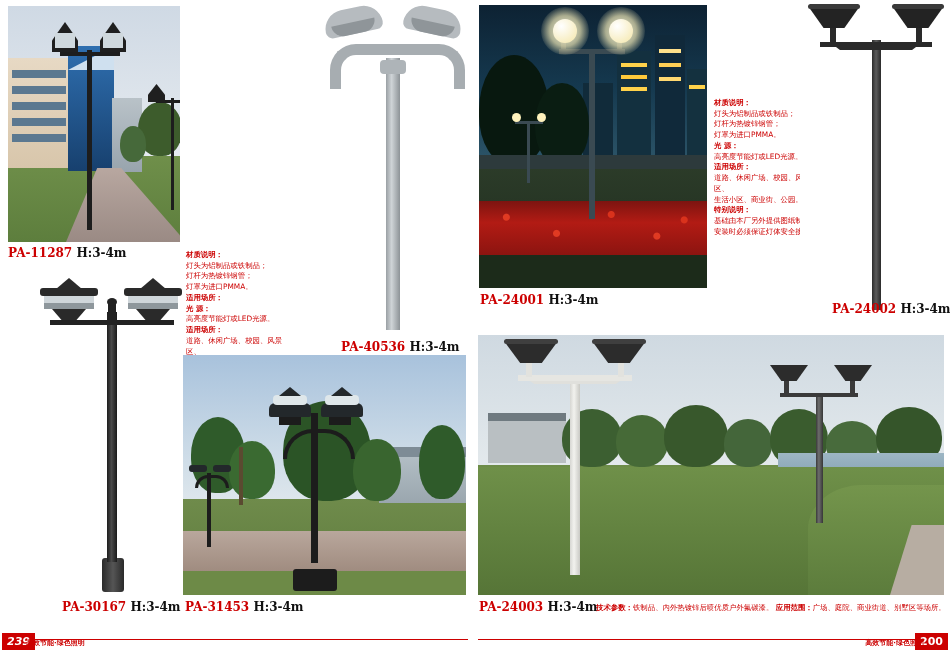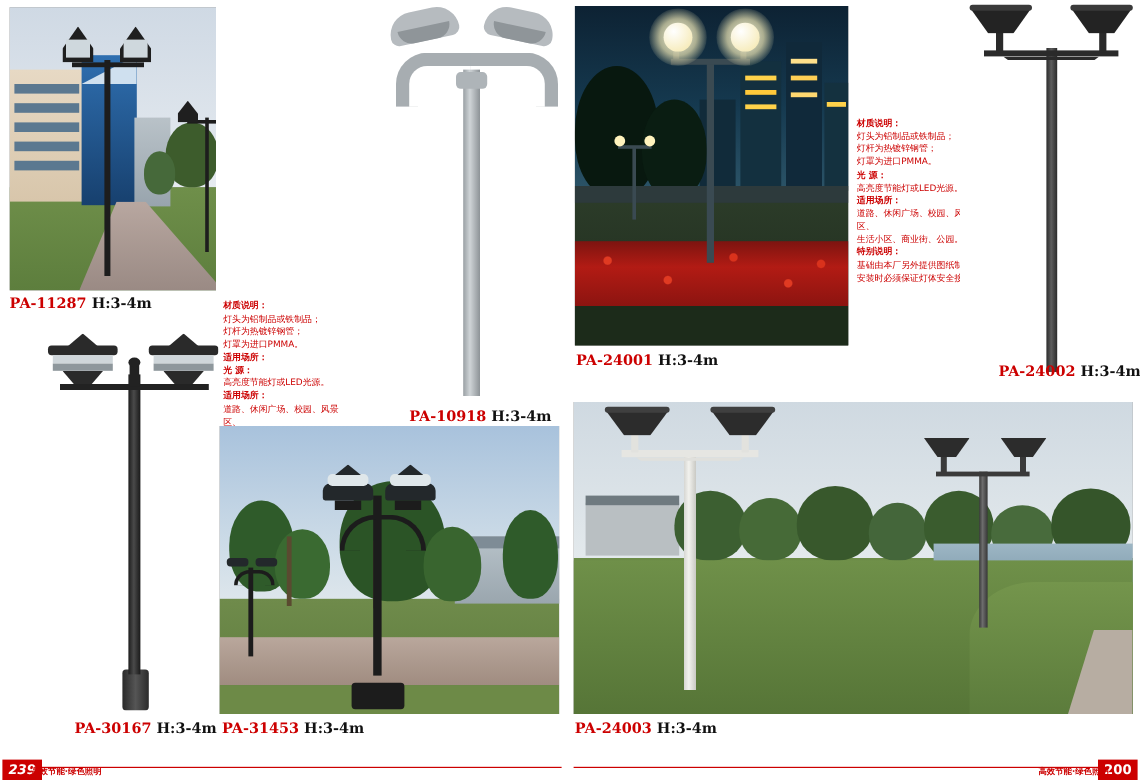--- a/index.html
+++ b/index.html
@@ -139,21 +139,21 @@
     <div style="position:absolute;left:14px;top:8px;width:58px;height:26px;background:#b6bbbf;border-radius:28px 28px 10px 10px;transform:rotate(-12deg);"></div>
     <div style="position:absolute;left:22px;top:22px;width:44px;height:12px;background:#8f9599;border-radius:0 0 14px 14px;transform:rotate(-12deg);"></div>
 
     <div style="position:absolute;left:82px;top:44px;width:62px;height:34px;border-right:11px solid #a7adb1;border-top:11px solid #a7adb1;border-radius:0 26px 0 0;"></div>
     <div style="position:absolute;left:94px;top:8px;width:58px;height:26px;background:#b6bbbf;border-radius:28px 28px 10px 10px;transform:rotate(12deg);"></div>
     <div style="position:absolute;left:100px;top:22px;width:44px;height:12px;background:#8f9599;border-radius:0 0 14px 14px;transform:rotate(12deg);"></div>
 
     <div style="position:absolute;left:70px;top:60px;width:26px;height:14px;background:#aeb4b8;border-radius:4px;"></div>
   </div>
   <div class="cap" style="left:341px;top:340px;">
-    <span>PA-10918</span>
+    <span>PA-40536</span>
     <span class="h">H:3-4m</span>
   </div>
 
   <div class="photo" style="left:12px;top:262px;width:170px;height:330px;background:#ffffff;">
     <div class="pole" style="left:90px;top:296px;width:22px;height:34px;background:linear-gradient(90deg,#2a2a2a,#555,#2a2a2a);border-radius:3px;"></div>
     <div class="pole" style="left:95px;top:50px;width:10px;height:250px;background:linear-gradient(90deg,#1d1d1d,#4a4a4a 45%,#1a1a1a);"></div>
 
     <div style="position:absolute;left:38px;top:58px;width:124px;height:5px;background:#222;"></div>
     <div style="position:absolute;left:96px;top:42px;width:8px;height:18px;background:#222;"></div>
     <div style="position:absolute;left:95px;top:36px;width:10px;height:8px;background:#222;border-radius:50%;"></div>
@@ -337,20 +337,24 @@
     <div style="position:absolute;left:306px;top:44px;width:5px;height:16px;background:#3a3a3a;"></div>
     <div style="position:absolute;left:372px;top:44px;width:5px;height:16px;background:#3a3a3a;"></div>
     <div style="position:absolute;left:292px;top:30px;width:38px;height:16px;background:#2c2c2c;clip-path:polygon(0 0,100% 0,70% 100%,30% 100%);"></div>
     <div style="position:absolute;left:356px;top:30px;width:38px;height:16px;background:#2c2c2c;clip-path:polygon(0 0,100% 0,70% 100%,30% 100%);"></div>
   </div>
   <div class="cap" style="left:479px;top:600px;text-align:right;">
     <span>PA-24003</span>
     <span class="h">H:3-4m</span>
   </div>
 
+  <div class="tech" style="left:596px;top:603px;">
+    <b>技术参数：</b><span>铁制品、内外热镀锌后喷优质户外氟碳漆。</span>
+    <b>应用范围：</b><span>广场、庭院、商业街道、别墅区等场所。</span>
+  </div>
 
   <div class="footer">
     <div class="rule" style="left:30px;width:438px;"></div>
     <div class="rule" style="left:478px;width:438px;"></div>
     <div class="pg" style="left:2px;font-style:italic;">239</div>
     <div class="pgtxt" style="left:26px;">高效节能·绿色照明</div>
     <div class="pg" style="right:2px;">200</div>
     <div class="pgtxt" style="right:26px;">高效节能·绿色照明</div>
   </div>
 

